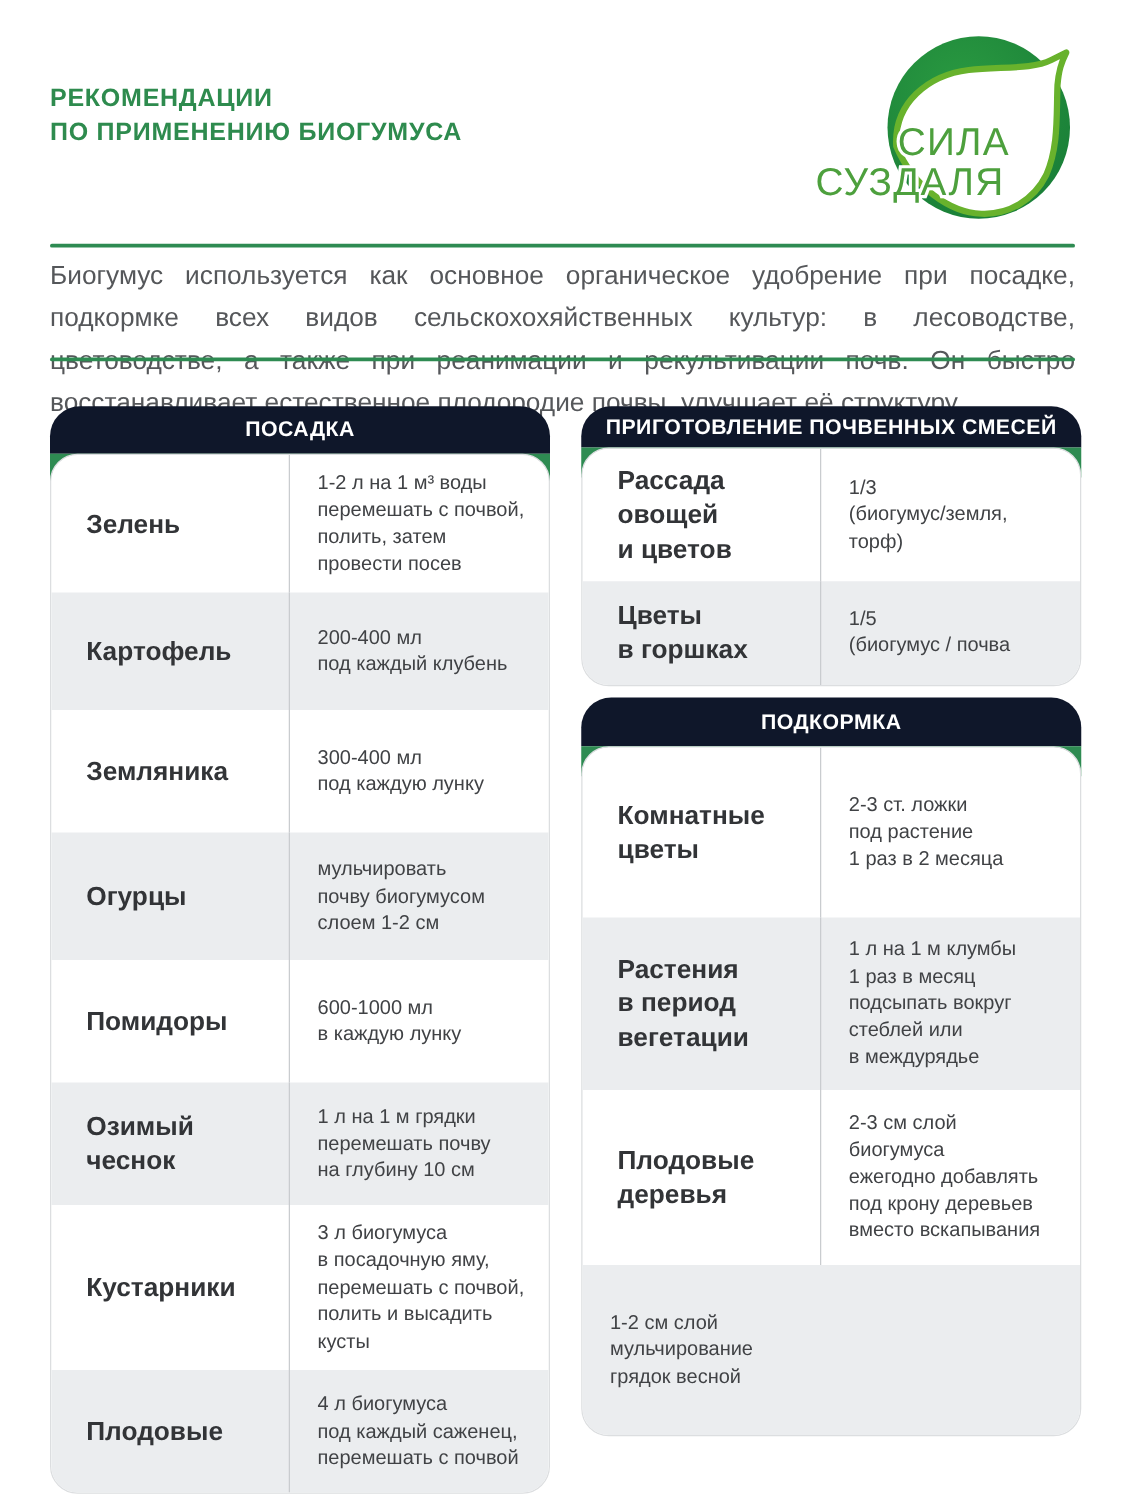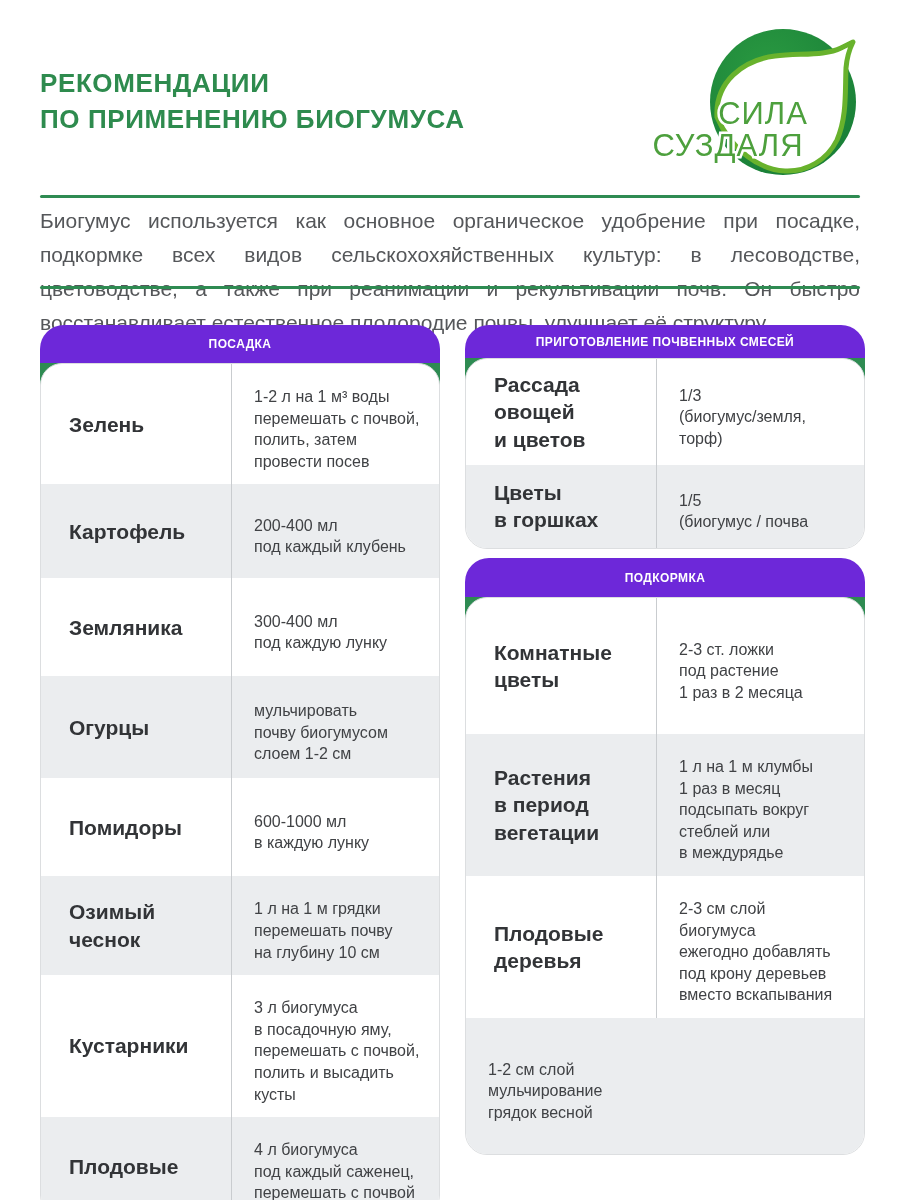--- a/index.html
+++ b/index.html
@@ -1,53 +1,53 @@
 <!DOCTYPE html>
 <html lang="ru"><head>
 <meta charset="utf-8">
 <style>
   * { margin:0; padding:0; box-sizing:border-box; }
   html,body { background:#ffffff; }
   body { width:900px; height:1200px; position:relative; font-family:"Liberation Sans", sans-serif; }
   .page { position:absolute; inset:0; background:#fff; overflow:hidden; }
 
   
-  .title { position:absolute; left:40px; top:66px; font-size:26px; line-height:1.37;
+  .title { position:absolute; left:40px; top:66px; font-size:20px; line-height:1.37;
            font-weight:800; letter-spacing:.6px; color:#2e8b4e; }
   .logo { position:absolute; left:635px; top:22px; width:232px; height:165px;text-align:right; }
 
   
   .rule { position:absolute; left:40px; width:820px; height:3px; background:#2e8b52; border-radius:2px; }
   .rule-top { top:195px; }
   .rule-bottom { top:286px; }
   .intro { position:absolute; left:40px; top:204px; width:820px; font-size:21px;
            line-height:1.62; color:#55575a; text-align:justify; }
 
   
   .tbl { position:absolute; width:400px; }
   .tbl-posadka { left:40px;  top:325px; }
   .tbl-smesi   { left:465px; top:325px; }
   .tbl-podkormka { left:465px; top:558px;border-radius:32px; }
 
-  .thead { position:relative; background:#6d28d9; border-radius:24px 24px 0 0;
-           color:#fff; font-weight:bold; font-size:12px; letter-spacing:.4px;
+  .thead { position:relative; background:#0f172a; border-radius:24px 24px 0 0;
+           color:#fff; font-weight:bold; font-size:17px; letter-spacing:.4px;
            display:flex; align-items:center; justify-content:center; }
   .thead::after { content:""; position:absolute; left:0; right:0; top:100%; height:24px; background:#2e8b52; }
   .tbl-posadka .thead { height:38px; }
   .tbl-smesi .thead { height:33px; }
   .tbl-podkormka .thead { height:39px; }
 
   .tbody { position:relative; background:#fff; border:1px solid #dcdee0; border-radius:22px; overflow:hidden; }
   .trow { display:flex; }
   .trow:nth-child(even) { background:#ebedef; }
   .tname { width:48%; border-right:1px solid #c9cccf; display:flex; align-items:center;
            padding:12px 8px 12px 28px; font-weight:bold; font-size:21px; color:#323437;
            line-height:1.3; white-space:pre-line; }
   .tdetail { width:52%; display:flex; align-items:center; padding:12px 10px 12px 22px;
-           font-size:16px; color:#404245; line-height:1.35; white-space:pre-line;margin-top:10px; }
+           font-size:16px; color:#404245; line-height:1.35; white-space:pre-line; }
 </style>
 </head>
 <body>
 
 <div class="page">
 
   <h1 class="title">
     <div>РЕКОМЕНДАЦИИ</div>
     <div>ПО ПРИМЕНЕНИЮ БИОГУМУСА</div>
   </h1>

